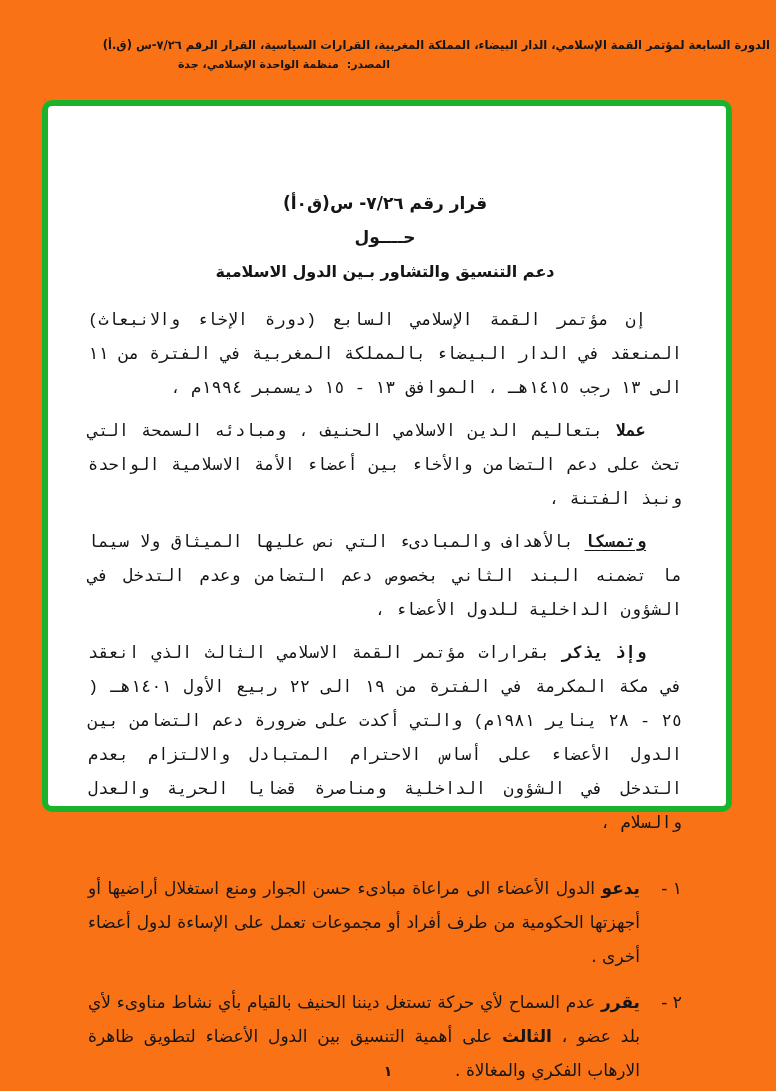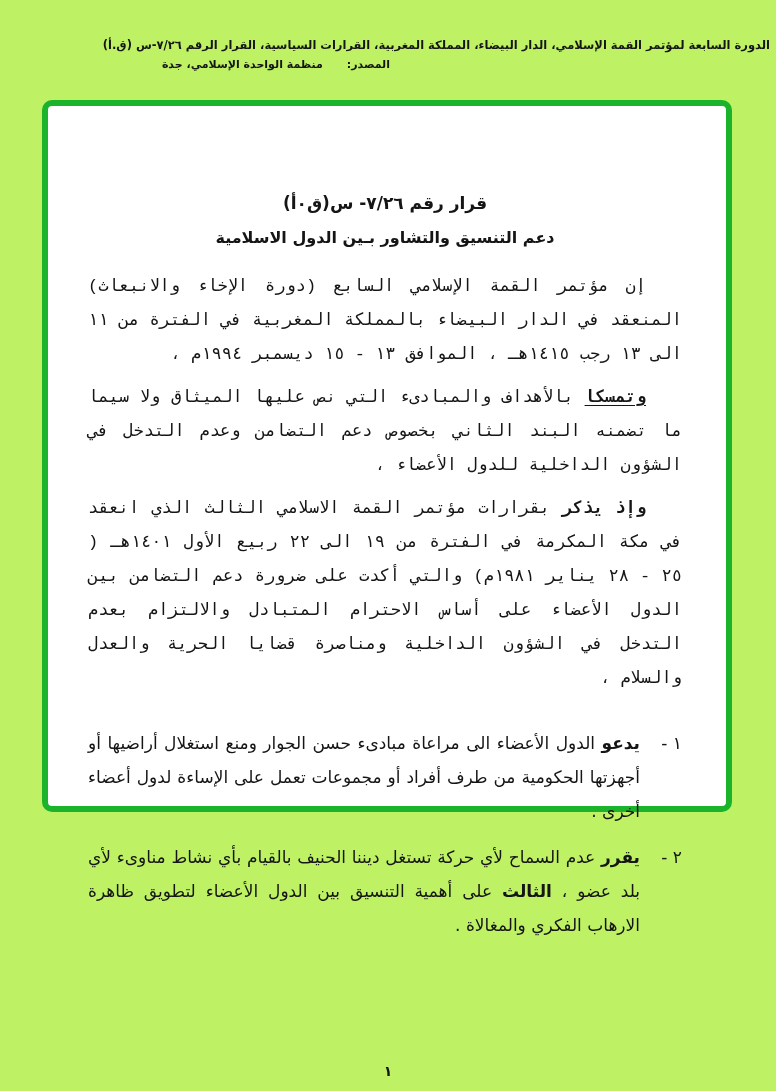--- a/index.html
+++ b/index.html
@@ -4,21 +4,21 @@
 <style>
   html, body {
     margin: 0;
     padding: 0;
     background: #ffffff;
   }
   .page {
     position: relative;
     width: 776px;
     height: 1091px;
-    background: #bef264;
+    background: #f97316;
     color: #151515;
     font-family: "DejaVu Sans", sans-serif;
     direction: rtl;
     overflow: hidden;
   }
   
   .hdr1 {
     padding: 36px 6px 0 8px;
     font-size: 11.5px;
     font-weight: bold;
@@ -27,21 +27,21 @@
     white-space: nowrap;
   }
   .hdr2 {
     margin-top: 4px;
     padding-right: 386px;
     font-size: 11px;
     font-weight: bold;
     text-align: right;
     white-space: nowrap;
   }
-  .hdr2 .src-label { margin-left: 24px; }
+  .hdr2 .src-label { margin-left: 8px; }
   
   .green-box {
     position: absolute;
     left: 42px;
     top: 100px;
     width: 690px;
     height: 712px;
     border: 6px solid #1bb32b;
     border-radius: 10px;
     box-sizing: border-box;
@@ -108,25 +108,27 @@
     <div class="hdr2">
       <span class="src-label">المصدر:</span><span>منظمة الواحدة الإسلامي، جدة</span>
     </div>
   </header>
 
   <div class="green-box">
     <div class="content">
 
       <div class="title-block">
         <div class="t1">قرار رقم ٧/٢٦- س(ق٠أ)</div>
+        <div class="t2">حــــول</div>
         <div class="t3">دعم التنسيق والتشاور بـين الدول الاسلامية</div>
       </div>
 
       <p class="para"><span>إن مؤتمر القمة الإسلامي السابع (دورة الإخاء والانبعاث) المنعقد في الدار البيضاء بالمملكة المغربية في الفترة من ١١ الى ١٣ رجب ١٤١٥هـ ، الموافق ١٣ - ١٥ ديسمبر ١٩٩٤م ،</span></p>
 
+      <p class="para"><b>عملا</b><span> بتعاليم الدين الاسلامي الحنيف ، ومبادئه السمحة التي تحث على دعم التضامن والأخاء بين أعضاء الأمة الاسلامية الواحدة ونبذ الفتنة ،</span></p>
 
       <p class="para"><b class="u">وتمسكا</b><span> بالأهداف والمبادىء التي نص عليها الميثاق ولا سيما ما تضمنه البند الثاني بخصوص دعم التضامن وعدم التدخل في الشؤون الداخلية للدول الأعضاء ،</span></p>
 
       <p class="para"><b>وإذ يذكر</b><span> بقرارات مؤتمر القمة الاسلامي الثالث الذي انعقد في مكة المكرمة في الفترة من ١٩ الى ٢٢ ربيع الأول ١٤٠١هـ ( ٢٥ - ٢٨ يناير ١٩٨١م) والتي أكدت على ضرورة دعم التضامن بين الدول الأعضاء على أساس الاحترام المتبادل والالتزام بعدم التدخل في الشؤون الداخلية ومناصرة قضايا الحرية والعدل والسلام ،</span></p>
 
 
       <ol class="items">
         <li>
           <span class="num">١ -</span><b>يدعو</b><span> الدول الأعضاء الى مراعاة مبادىء حسن الجوار ومنع استغلال أراضيها أو أجهزتها الحكومية من طرف أفراد أو مجموعات تعمل على الإساءة لدول أعضاء أخرى .</span>
         </li>

